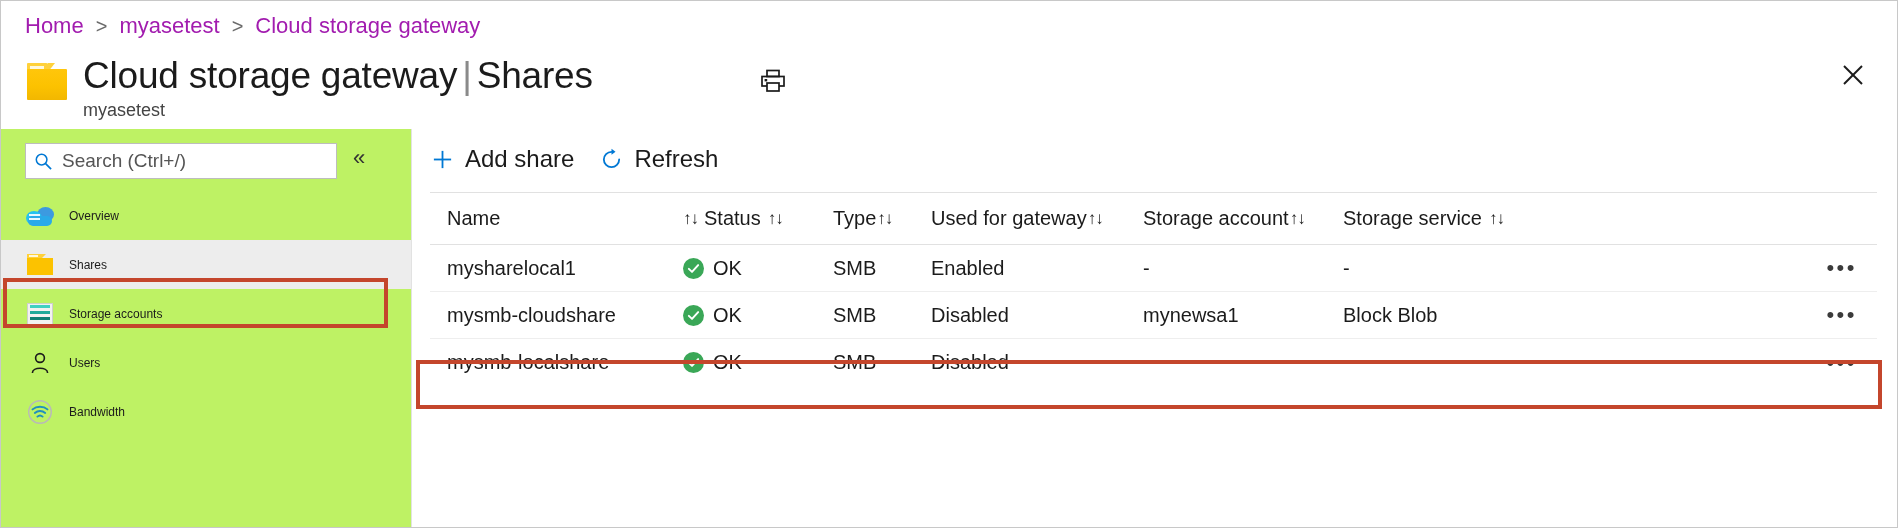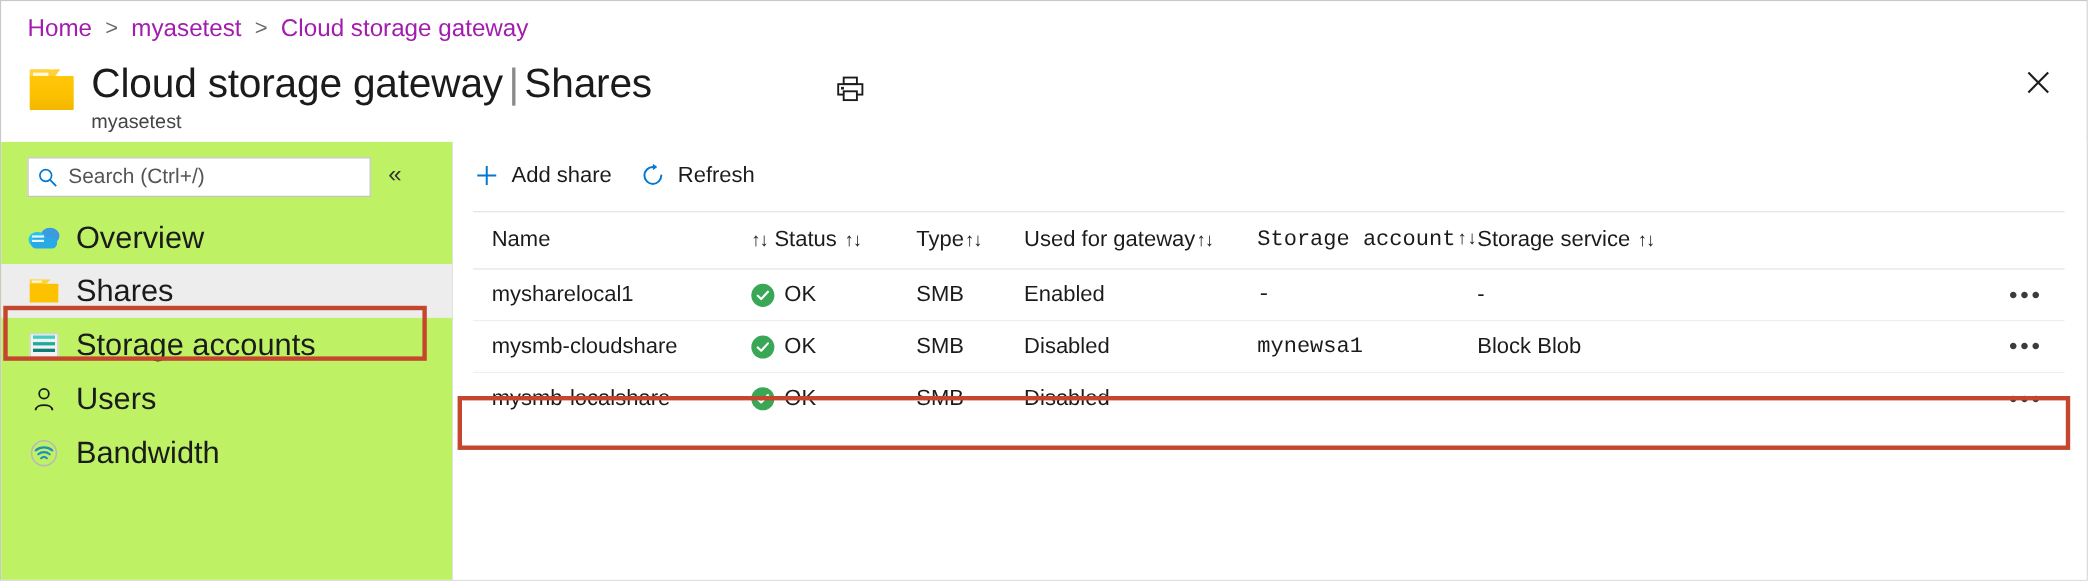--- a/index.html
+++ b/index.html
@@ -146,21 +146,21 @@
     user-select: none;
   }
 
   .navlist { position: absolute; left: 0; top: 62px; width: 410px; }
   .navitem {
     position: relative;
     height: 49px;
     display: flex; align-items: center;
     padding-left: 24px;
     cursor: pointer;
-    font-size: 28px;
+    font-size: 12px;
     color: #1b1b1b;
   }
   .navitem.selected { background: #ededed; }
   .navicon {
     width: 30px; height: 28px; margin-right: 14px;
     flex: none;
     display: flex; align-items: center; justify-content: center;
     position: relative;
   }
 
@@ -237,21 +237,21 @@
     left: 0; top: 6px;
     height: 48px;
     display: flex; align-items: center;
     padding-left: 19px;
   }
   .cmd {
     display: flex; align-items: center;
     height: 40px;
     margin-right: 26px;
     cursor: pointer;
-    font-size: 20px;
+    font-size: 24px;
     color: #1b1b1b;
     white-space: nowrap;
   }
   .cmd .ci { display: flex; align-items: center; justify-content: center; margin-right: 11px; color: #0078d4; }
 
   .grid {
     position: absolute;
     left: 18px; top: 63px;
     right: 20px;
   }
@@ -271,21 +271,21 @@
     border-bottom: 1px solid #eeeeee;
     font-size: 20px;
     color: #1b1b1b;
     position: relative;
   }
   .grid-row.last { border-bottom: none; }
   .c-name   { width: 253px; padding-left: 17px; }
   .c-status { width: 150px; display: flex; align-items: center; }
   .c-type   { width: 98px; }
   .c-compute{ width: 212px; }
-  .c-acct   { width: 200px; font-family: Liberation Mono, monospace; }
+  .c-acct   { width: 200px; }
   .c-svc    { width: 220px; }
   .c-more   { flex: 1; display: flex; justify-content: flex-end; padding-right: 20px; }
 
   .sorter {
     color: #1b1b1b;
     font-size: 17px;
     letter-spacing: -1px;
     white-space: nowrap;
   }
   .hd-inline { display: flex; align-items: center; white-space: nowrap; }

